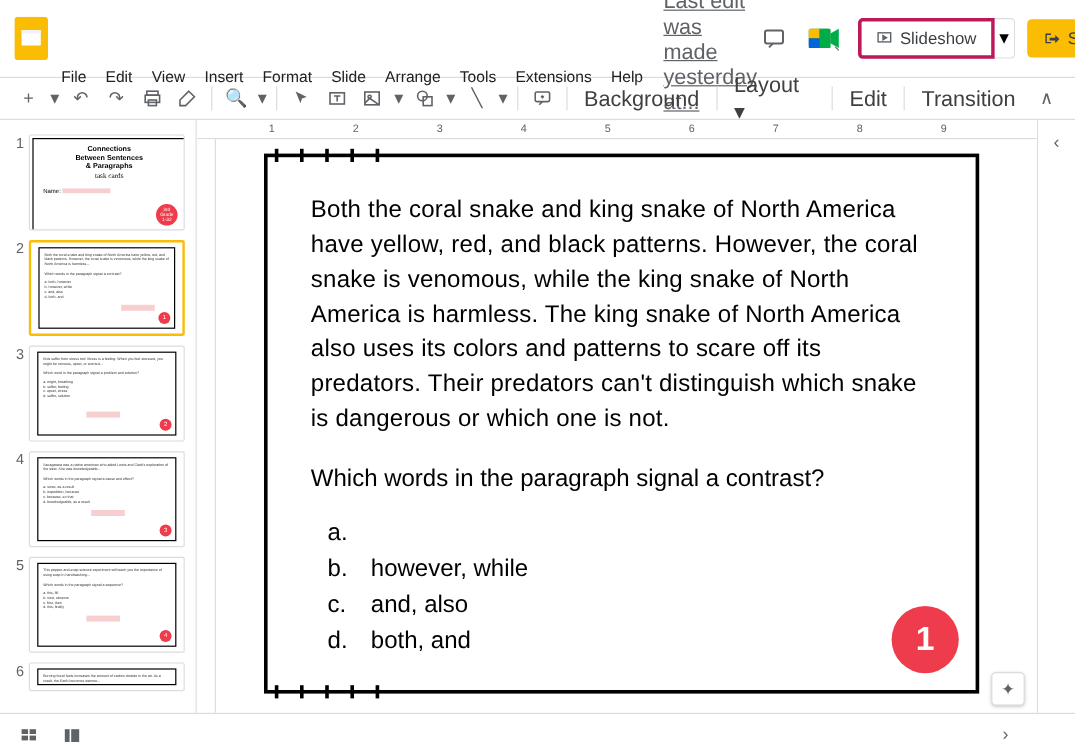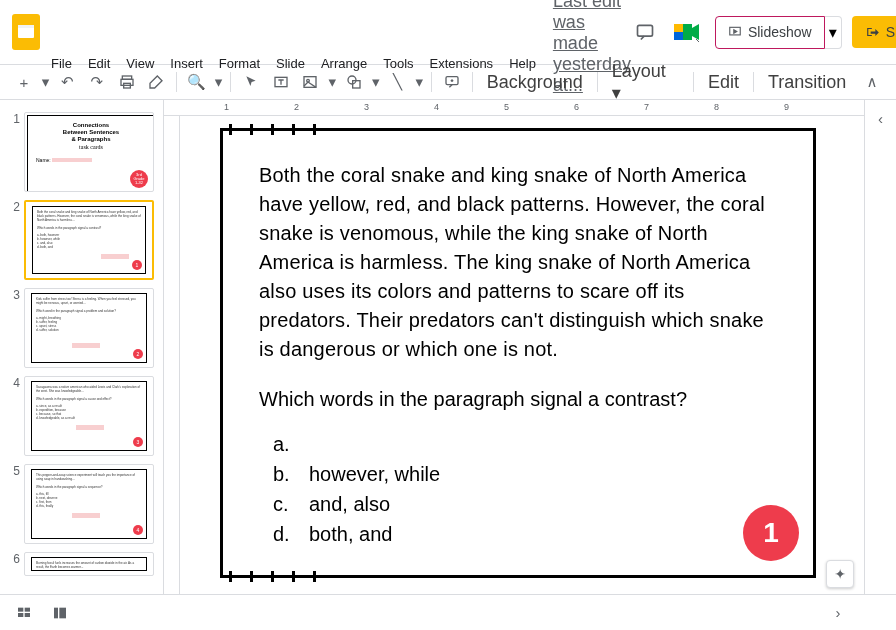--- a/index.html
+++ b/index.html
@@ -9,21 +9,21 @@
 .title-area { flex:1; margin-left:4px; }
 .doc-title-row { display:flex; align-items:center; gap:8px; }
 .doc-title { font-size:18px; color:#202124; max-width:490px; white-space:nowrap; overflow:hidden; text-overflow:ellipsis; }
 .title-icon { color:#5f6368; font-size:16px; }
 .menu-row { display:flex; gap:2px; margin-top:2px; align-items:center; }
 .menu-item { font-size:13px; color:#202124; padding:2px 7px; border-radius:4px; cursor:pointer;margin-top:39px; }
 .last-edit { font-size:18px; color:#5f6368; text-decoration:underline; margin-left:8px; cursor:pointer; }
 .header-right { display:flex; align-items:center; gap:10px; }
 .hr-icon { width:28px; height:28px; border-radius:50%; display:flex; align-items:center; justify-content:center; color:#5f6368; font-size:16px; }
 .meet-icon { width:36px; height:36px; }
-.slideshow-btn { border:1px solid #be185d; border-radius:4px 0 0 4px; padding:6px 12px; font-size:14px; color:#3c4043; display:flex; align-items:center; gap:6px; background:#fff; }
+.slideshow-btn { border:3px solid #be185d; border-radius:4px 0 0 4px; padding:6px 12px; font-size:14px; color:#3c4043; display:flex; align-items:center; gap:6px; background:#fff; }
 .slideshow-drop { border:1px solid #dadce0; border-left:none; border-radius:0 4px 4px 0; padding:6px 4px; background:#fff; }
 .share-btn { background:#fbbc04; border-radius:4px; padding:8px 14px; font-size:14px; color:#3c4043; font-weight:500; display:flex; align-items:center; gap:6px; }
 .toolbar { height:36px; border-top:1px solid #dadce0; border-bottom:1px solid #dadce0; display:flex; align-items:center; padding:0 10px; gap:2px; }
 .tb-btn { width:28px; height:28px; display:flex; align-items:center; justify-content:center; color:#5f6368; border-radius:2px; font-size:15px; }
 .tb-sep { width:1px; height:20px; background:#dadce0; margin:0 4px; }
 .tb-text { font-size:18px; color:#404040; padding:4px 8px; cursor:pointer; }
 .main { display:flex; height:494px; }
 .filmstrip { width:164px; border-right:1px solid #dadce0; overflow-y:auto; padding:8px 0; }
 .thumb-row { display:flex; align-items:flex-start; padding:4px 8px; gap:4px; }
 .thumb-num { width:12px; font-size:12px; color:#5f6368; text-align:right; }

